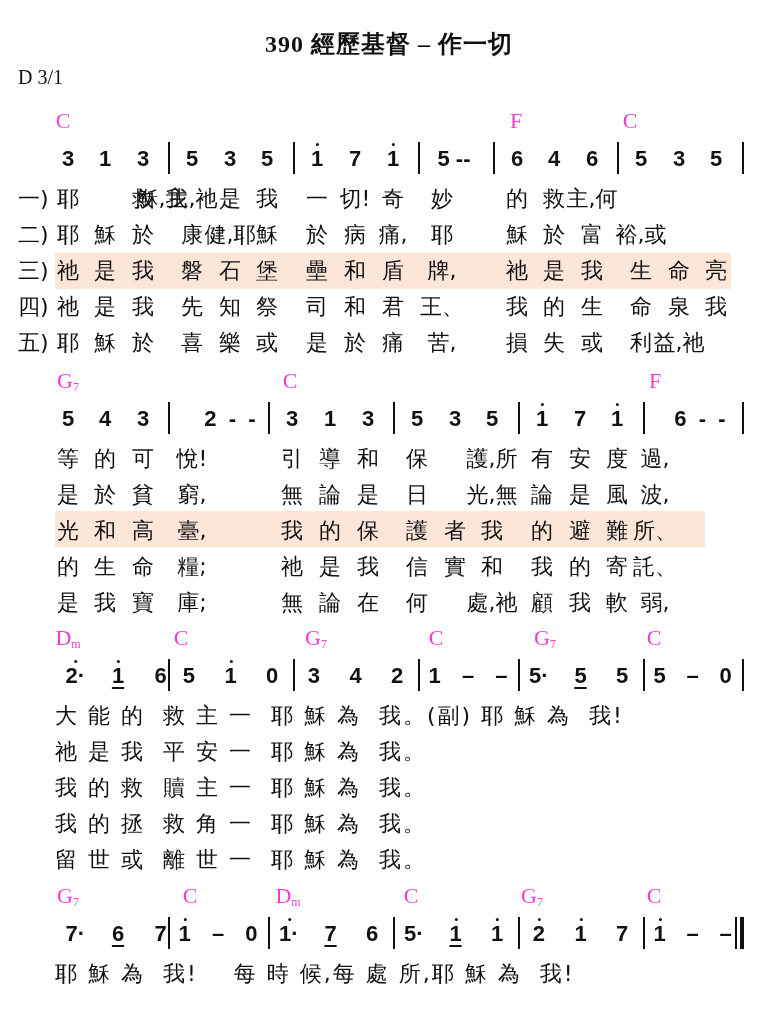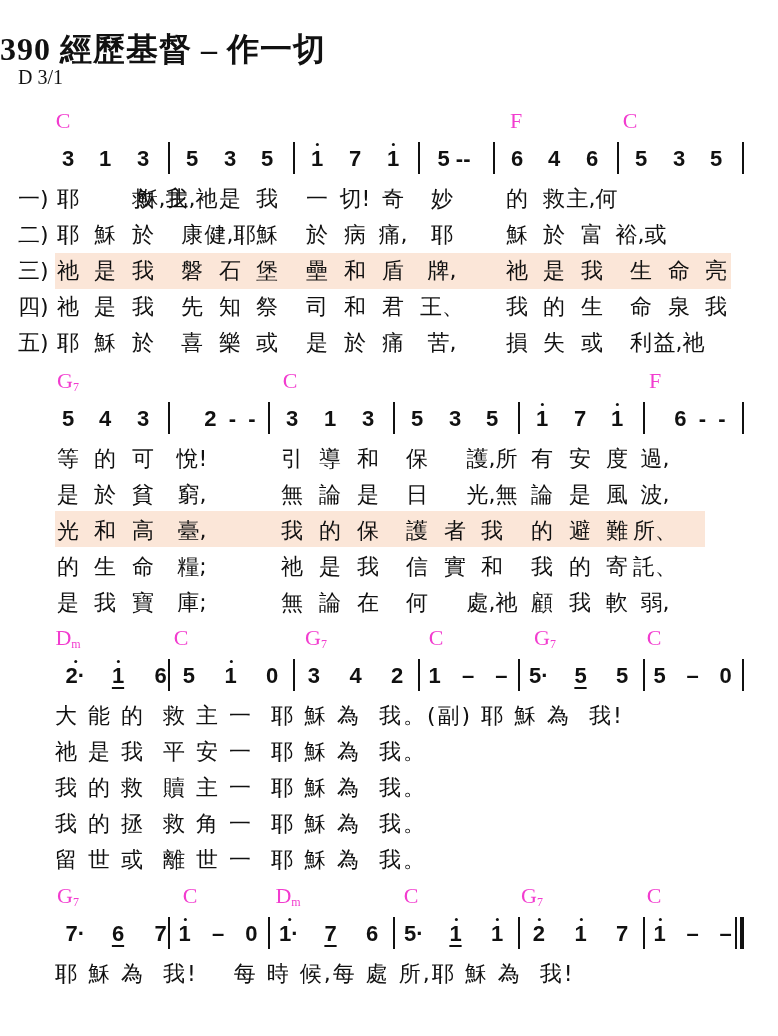--- a/index.html
+++ b/index.html
@@ -1,18 +1,18 @@
 <!DOCTYPE html>
 <html><head>
 <meta charset="utf-8">
 <style>
   html, body { margin:0; padding:0; background:#ffffff; }
   body { width:778px; height:1036px; position:relative; overflow:hidden; font-family:"DejaVu Sans", sans-serif; color:#111; }
   .abs { position:absolute; }
-  .title { left:0; width:778px; top:28px; font-family:"Liberation Serif", serif; font-weight:bold; font-size:32px; letter-spacing:1px; }
+  .title { left:0; width:778px; top:28px; text-align:center; font-family:"Liberation Serif", serif; font-weight:bold; font-size:24px; letter-spacing:1px; }
   .key { left:18px; top:66px; font-family:"Liberation Serif", serif; font-size:20px; }
   .chord { position:absolute; font-family:"Liberation Serif", serif; font-size:22px; color:#f23ccf; transform:translateX(-50%); line-height:1; }
   .chord sub { font-size:12px; vertical-align:-3px; }
   .note { position:absolute; font-family:"Liberation Sans", sans-serif; font-weight:bold; font-size:22px; transform:translateX(-50%); line-height:1; white-space:pre; }
   .note .ul { text-decoration:underline; text-underline-offset:4px; text-decoration-thickness:2px; }
   .dotabove { position:relative; display:inline-block; }
   .dotabove::before { content:""; position:absolute; left:50%; top:-5px; width:3px; height:3px; margin-left:-1px; background:#111; border-radius:50%; }
   .bar { position:absolute; width:2px; background:#111; }
   .dbar { position:absolute; width:2px; background:#111; }
   .dbar2 { position:absolute; width:4px; background:#111; }

